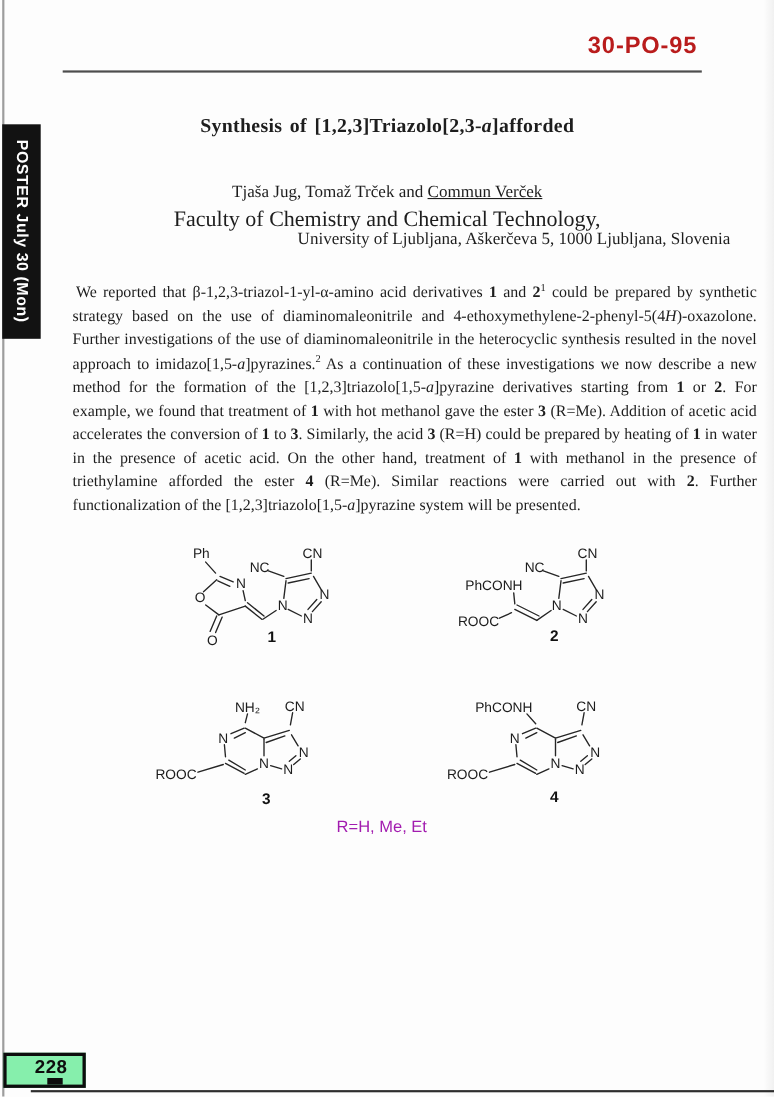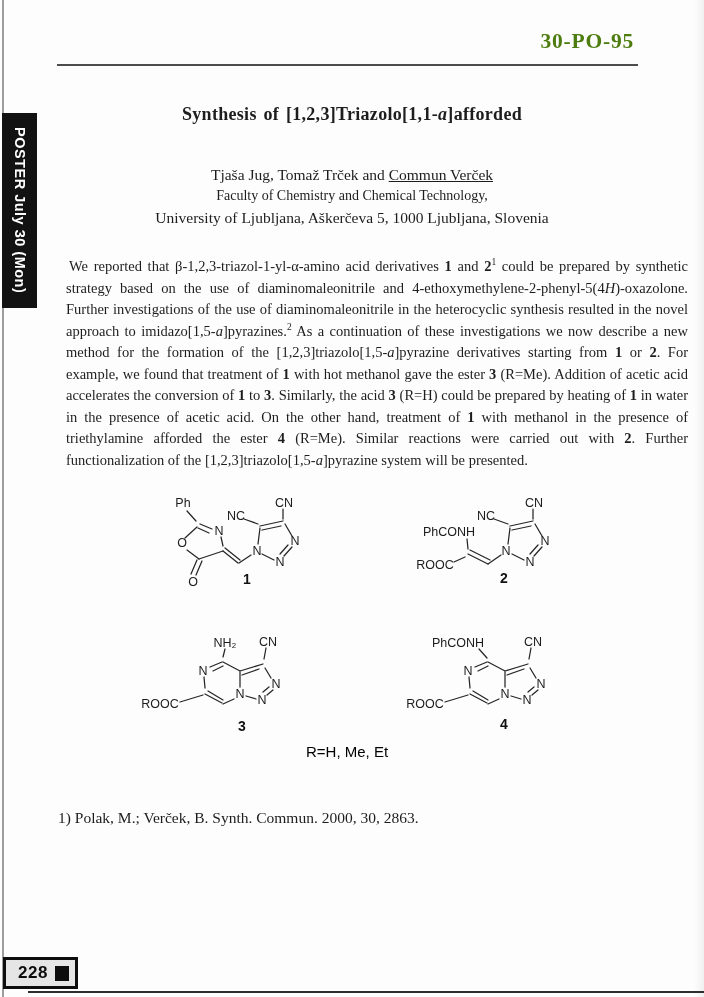--- a/index.html
+++ b/index.html
@@ -9,75 +9,75 @@
     font-family:"Liberation Serif","DejaVu Serif",serif;
   }
   .abs{position:absolute;}
   
   .left-edge-line{left:2px;top:0;width:2px;height:997px;background:#6a6a6a;opacity:.65;}
   .right-edge-shade{right:0;top:0;width:10px;height:997px;
     background:linear-gradient(to right,rgba(0,0,0,0),rgba(0,0,0,.05));}
   .bottom-edge-line{left:28px;top:991px;width:676px;height:2px;background:#2e2e2e;}
   
   .header-code{top:29px;right:70px;
-    font-family:Liberation Serif, serif;
-    font-weight:bold;font-size:21.5px;letter-spacing:.8px;color:#4d7c0f;}
+    font-family:Liberation Sans, sans-serif;
+    font-weight:bold;font-size:21.5px;letter-spacing:.8px;color:#b91c1c;}
   .header-rule{left:57px;top:64px;width:581px;height:2px;background:#4d4d4d;}
   
   .sidebar-tab{left:2px;top:113px;width:35px;height:195px;background:#121212;
     display:flex;align-items:center;justify-content:center;}
   .sidebar-tab span{
     writing-mode:vertical-rl;white-space:nowrap;color:#fff;
     font-family:"Liberation Sans","DejaVu Sans",sans-serif;
     font-weight:bold;font-size:14.5px;letter-spacing:.5px;}
   
   .page-title{left:40px;top:104px;width:624px;text-align:center;
     font-weight:bold;font-size:18px;letter-spacing:.3px;word-spacing:2px;}
   .authors-line{left:40px;top:166px;width:624px;text-align:center;font-size:15.5px;}
-  .affil-1{left:40px;top:188px;width:624px;text-align:center;font-size:14px;}
-  .affil-2{left:40px;top:209px;width:624px;text-align:center;font-size:15.5px;}
+  .affil-1{left:40px;top:188px;width:624px;text-align:center;font-size:20px;}
+  .affil-2{left:40px;top:209px;width:624px;text-align:right;font-size:15.5px;}
   
   .abstract{left:66px;top:256px;width:622px;
     font-size:14.5px;line-height:21.5px;text-align:justify;text-indent:3px;}
   .abstract sup,.rich sup{font-size:9.5px;line-height:0;}
   
   .struct{position:absolute;}
   .struct line{stroke:#262626;stroke-width:1.25;stroke-linecap:round;}
   .atom{font-family:"Liberation Sans","DejaVu Sans",sans-serif;font-size:12.5px;
     fill:#1c1c1c;text-anchor:middle;}
   .num{font-family:"Liberation Sans","DejaVu Sans",sans-serif;font-size:14px;
     font-weight:bold;fill:#111;text-anchor:middle;}
   .r-note{left:306px;top:743px;
-    font-family:"Liberation Sans","DejaVu Sans",sans-serif;font-size:15px;color:#000000;}
+    font-family:"Liberation Sans","DejaVu Sans",sans-serif;font-size:15px;color:#a21caf;}
   
   .references{left:58px;top:807px;font-size:15.5px;line-height:21px;}
   
   .page-box{left:3px;top:957px;width:75px;height:32px;box-sizing:border-box;
-    border:3px solid #0d0d0d;background:#e5e5e5;display:flex;align-items:center;
-    padding-left:12px;}
+    border:3px solid #0d0d0d;background:#86efac;display:flex;align-items:center;
+    padding-left:12px;flex-direction:column;}
   .page-box .pg{font-family:"Liberation Sans","DejaVu Sans",sans-serif;
     font-weight:bold;font-size:17px;color:#0d0d0d;letter-spacing:.5px;}
   .page-box .sq{display:inline-block;width:14px;height:15px;background:#0d0d0d;
     margin-left:7px;}
 </style>
 </head>
 <body>
 
 <div class="abs left-edge-line"></div>
 <div class="abs right-edge-shade"></div>
 <div class="abs bottom-edge-line"></div>
 
 <div class="abs header-code">30-PO-95</div>
 <div class="abs header-rule"></div>
 
 <div class="abs sidebar-tab">
   <span>POSTER July 30 (Mon)</span>
 </div>
 
-<div class="abs page-title rich"><span>Synthesis of [1,2,3]Triazolo[1,1-</span><span style="font-style: italic;">a</span><span>]afforded</span></div>
+<div class="abs page-title rich"><span>Synthesis of [1,2,3]Triazolo[2,3-</span><span style="font-style: italic;">a</span><span>]afforded</span></div>
 <div class="abs authors-line rich"><span>Tjaša Jug, Tomaž Trček and </span><span style="text-decoration: underline;">Commun Verček</span></div>
 <div class="abs affil-1">Faculty of Chemistry and Chemical Technology,</div>
 <div class="abs affil-2">University of Ljubljana, Aškerčeva 5, 1000 Ljubljana, Slovenia</div>
 
 <div class="abs abstract rich"><span>We reported that β-1,2,3-triazol-1-yl-α-amino acid derivatives </span><span style="font-weight: bold;">1</span><span> and </span><span style="font-weight: bold;">2</span><span><sup>1</sup></span><span> could be prepared by synthetic strategy based on the use of diaminomaleonitrile and 4-ethoxymethylene-2-phenyl-5(4</span><span style="font-style: italic;">H</span><span>)-oxazolone. Further investigations of the use of diaminomaleonitrile in the heterocyclic synthesis resulted in the novel approach to imidazo[1,5-</span><span style="font-style: italic;">a</span><span>]pyrazines.</span><span><sup>2</sup></span><span> As a continuation of these investigations we now describe a new method for the formation of the [1,2,3]triazolo[1,5-</span><span style="font-style: italic;">a</span><span>]pyrazine derivatives starting from </span><span style="font-weight: bold;">1</span><span> or </span><span style="font-weight: bold;">2</span><span>. For example, we found that treatment of </span><span style="font-weight: bold;">1</span><span> with hot methanol gave the ester </span><span style="font-weight: bold;">3</span><span> (R=Me). Addition of acetic acid accelerates the conversion of </span><span style="font-weight: bold;">1</span><span> to </span><span style="font-weight: bold;">3</span><span>. Similarly, the acid </span><span style="font-weight: bold;">3</span><span> (R=H) could be prepared by heating of </span><span style="font-weight: bold;">1</span><span> in water in the presence of acetic acid. On the other hand, treatment of </span><span style="font-weight: bold;">1</span><span> with methanol in the presence of triethylamine afforded the ester </span><span style="font-weight: bold;">4</span><span> (R=Me). Similar reactions were carried out with </span><span style="font-weight: bold;">2</span><span>. Further functionalization of the [1,2,3]triazolo[1,5-</span><span style="font-style: italic;">a</span><span>]pyrazine system will be presented.</span></div>
 
 <svg class="struct" style="left:150px;top:488px" width="220" height="122" viewBox="0 0 220 122">
   <g>
     <line x1="37" y1="23" x2="46" y2="33"></line>
     <line x1="50" y1="36" x2="62" y2="41"></line>
@@ -196,19 +196,18 @@
   <text class="atom" x="110" y="76">N</text>
   <text class="atom" x="146" y="66">N</text>
   <text class="atom" x="132" y="82">N</text>
   <text class="atom" x="30" y="86">ROOC</text>
   <text class="num" x="109" y="107">4</text>
 </svg>
 
 <div class="abs r-note">R=H, Me, Et</div>
 
 <div class="abs references">
-  <div>1) Polak, M.; Verček, B. Synth. Commun. 2000, 30, 2863.</div>
 </div>
 
 <div class="abs page-box">
   <span class="pg">228</span>
   <span class="sq"></span>
 </div>
 
 </body></html>

